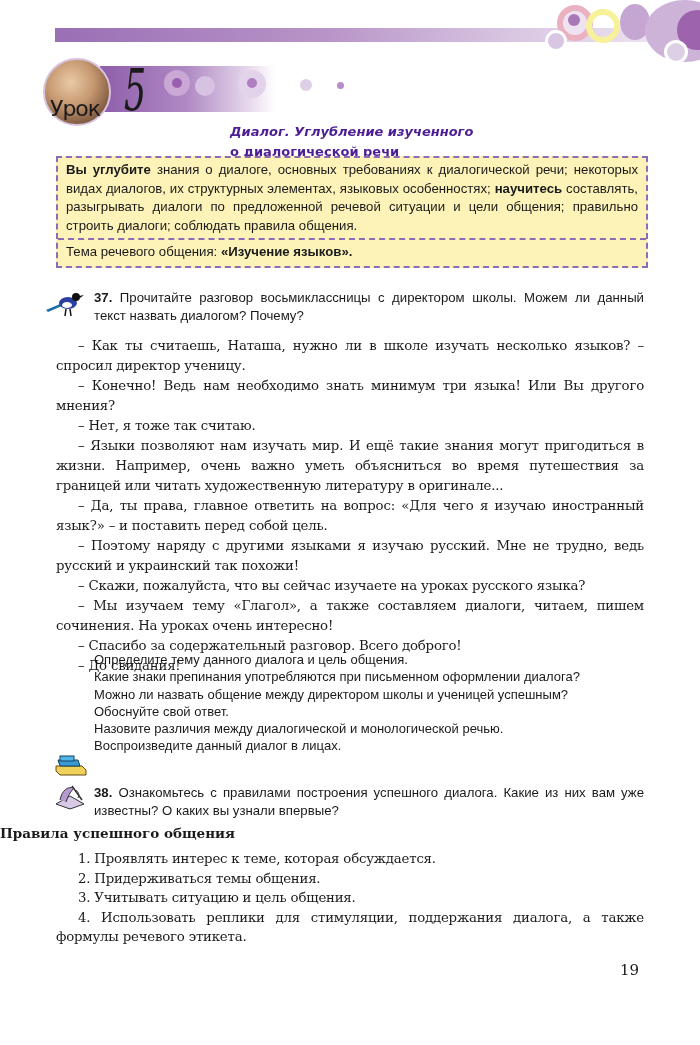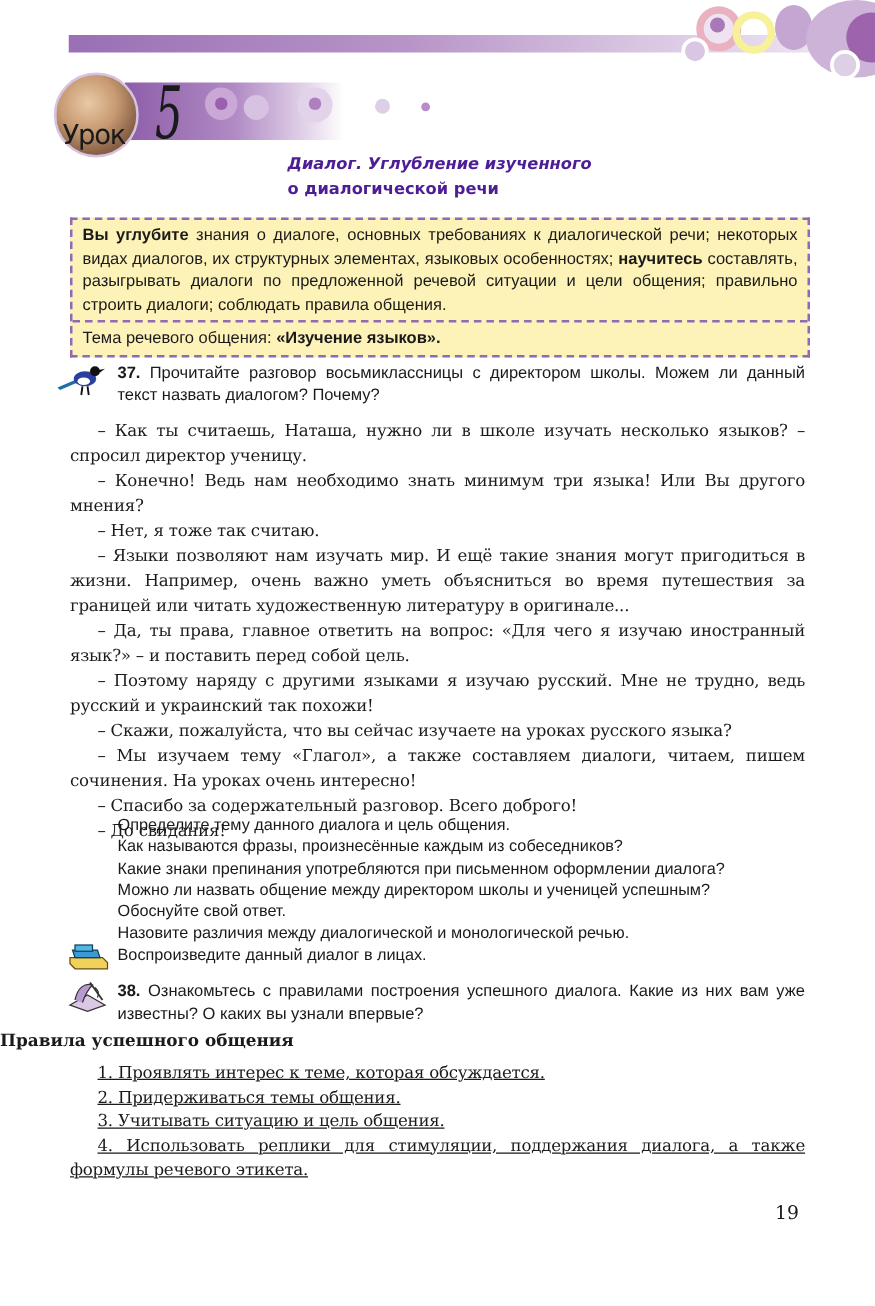--- a/index.html
+++ b/index.html
@@ -17,21 +17,21 @@
     .lesson-word { position: absolute; left: 50px; top: 96px; font-family: "DejaVu Sans", sans-serif;
       font-size: 22px; color: #1a1a1a; letter-spacing: -1px; }
     .lesson-num { position: absolute; left: 124px; top: 56px; font-family: "DejaVu Serif", serif;
       font-size: 58px; font-style: italic; font-weight: 300; color: #1a1a1a; transform: scaleX(0.6); transform-origin: left; }
 
     .lesson-title { position: absolute; left: 230px; top: 122px; font-family: "DejaVu Sans", sans-serif;
       font-size: 13px; font-weight: bold; line-height: 20px; color: #4c1d95; }
     .lesson-title .t1 { font-style: italic; }
 
     
-    .goals-box { position: absolute; left: 56px; top: 174px; width: 588px; background: #fdf2b8;
+    .goals-box { position: absolute; left: 56px; top: 156px; width: 588px; background: #fdf2b8;
       border: 2px dashed #8f6bb3; font-family: "Liberation Sans", sans-serif; font-size: 13.2px; line-height: 18.5px; }
     .goals-text { padding: 3px 8px 3px 8px; text-align: justify; }
     .goals-topic { border-top: 2px dashed #8f6bb3; padding: 3px 8px 4px 8px; }
     b { font-weight: bold; }
 
     
     .icon-wrap { position: absolute; }
     .ex-text { position: absolute; font-family: "Liberation Sans", sans-serif; font-size: 13.2px; line-height: 18px; text-align: justify; }
     .ex-num { font-weight: bold; }
 
@@ -40,21 +40,21 @@
     .dialogue p { margin: 0; text-indent: 22px; }
 
     .questions { position: absolute; left: 94px; top: 651px; width: 560px; font-family: "Liberation Sans", sans-serif;
       font-size: 13px; line-height: 17.3px; }
     .questions div { white-space: nowrap; }
 
     .rules-title { position: absolute; left: 0; width: 700px; top: 825px; 
       font-family: "DejaVu Serif", serif; font-weight: bold; font-size: 13.5px; }
     .rules { position: absolute; left: 56px; top: 849px; width: 588px; font-family: "DejaVu Serif", serif;
       font-size: 13.3px; line-height: 19.5px; text-align: justify; letter-spacing: -0.2px; }
-    .rules p { margin: 0; text-indent: 22px; text-decoration: underline; }
+    .rules p { margin: 0; text-indent: 22px; }
 
     .page-number { position: absolute; left: 620px; top: 961px; font-family: "DejaVu Serif", serif; font-size: 15px; }
   </style>
 </head>
 <body>
 
 <div class="top-band"></div>
 <div class="deco-circle" style="left:557px;top:5px;width:36px;height:36px;border:6px solid #eab2c0;background:#efe3f1;box-sizing:border-box;"></div>
 <div class="deco-circle" style="left:568px;top:14px;width:12px;height:12px;background:#a878b8;"></div>
 <div class="deco-circle" style="left:586px;top:9px;width:34px;height:34px;border:6px solid #f7f29a;box-sizing:border-box;"></div>
@@ -107,21 +107,20 @@
   <p>– Да, ты права, главное ответить на вопрос: «Для чего я изучаю иностранный язык?» – и поставить перед собой цель.</p>
   <p>– Поэтому наряду с другими языками я изучаю русский. Мне не трудно, ведь русский и украинский так похожи!</p>
   <p>– Скажи, пожалуйста, что вы сейчас изучаете на уроках русского языка?</p>
   <p>– Мы изучаем тему «Глагол», а также составляем диалоги, читаем, пишем сочинения. На уроках очень интересно!</p>
   <p>– Спасибо за содержательный разговор. Всего доброго!</p>
   <p>– До свидания!</p>
 </div>
 
 <div class="questions">
   <div>Определите тему данного диалога и цель общения.</div>
-  <div>Как называются фразы, произнесённые каждым из собеседников?</div>
   <div>Какие знаки препинания употребляются при письменном оформлении диалога?</div>
   <div>Можно ли назвать общение между директором школы и ученицей успешным?</div>
   <div>Обоснуйте свой ответ.</div>
   <div>Назовите различия между диалогической и монологической речью.</div>
   <div>Воспроизведите данный диалог в лицах.</div>
 </div>
 
 <div class="icon-wrap" style="left:52px;top:754px;width:36px;height:22px;">
   <svg width="36" height="22" viewBox="0 0 36 22">
     <path d="M4 12 L30 12 L34 16 L34 21 L8 21 L4 17 Z" fill="#f0d25a" stroke="#6b4a12" stroke-width="1"></path>

